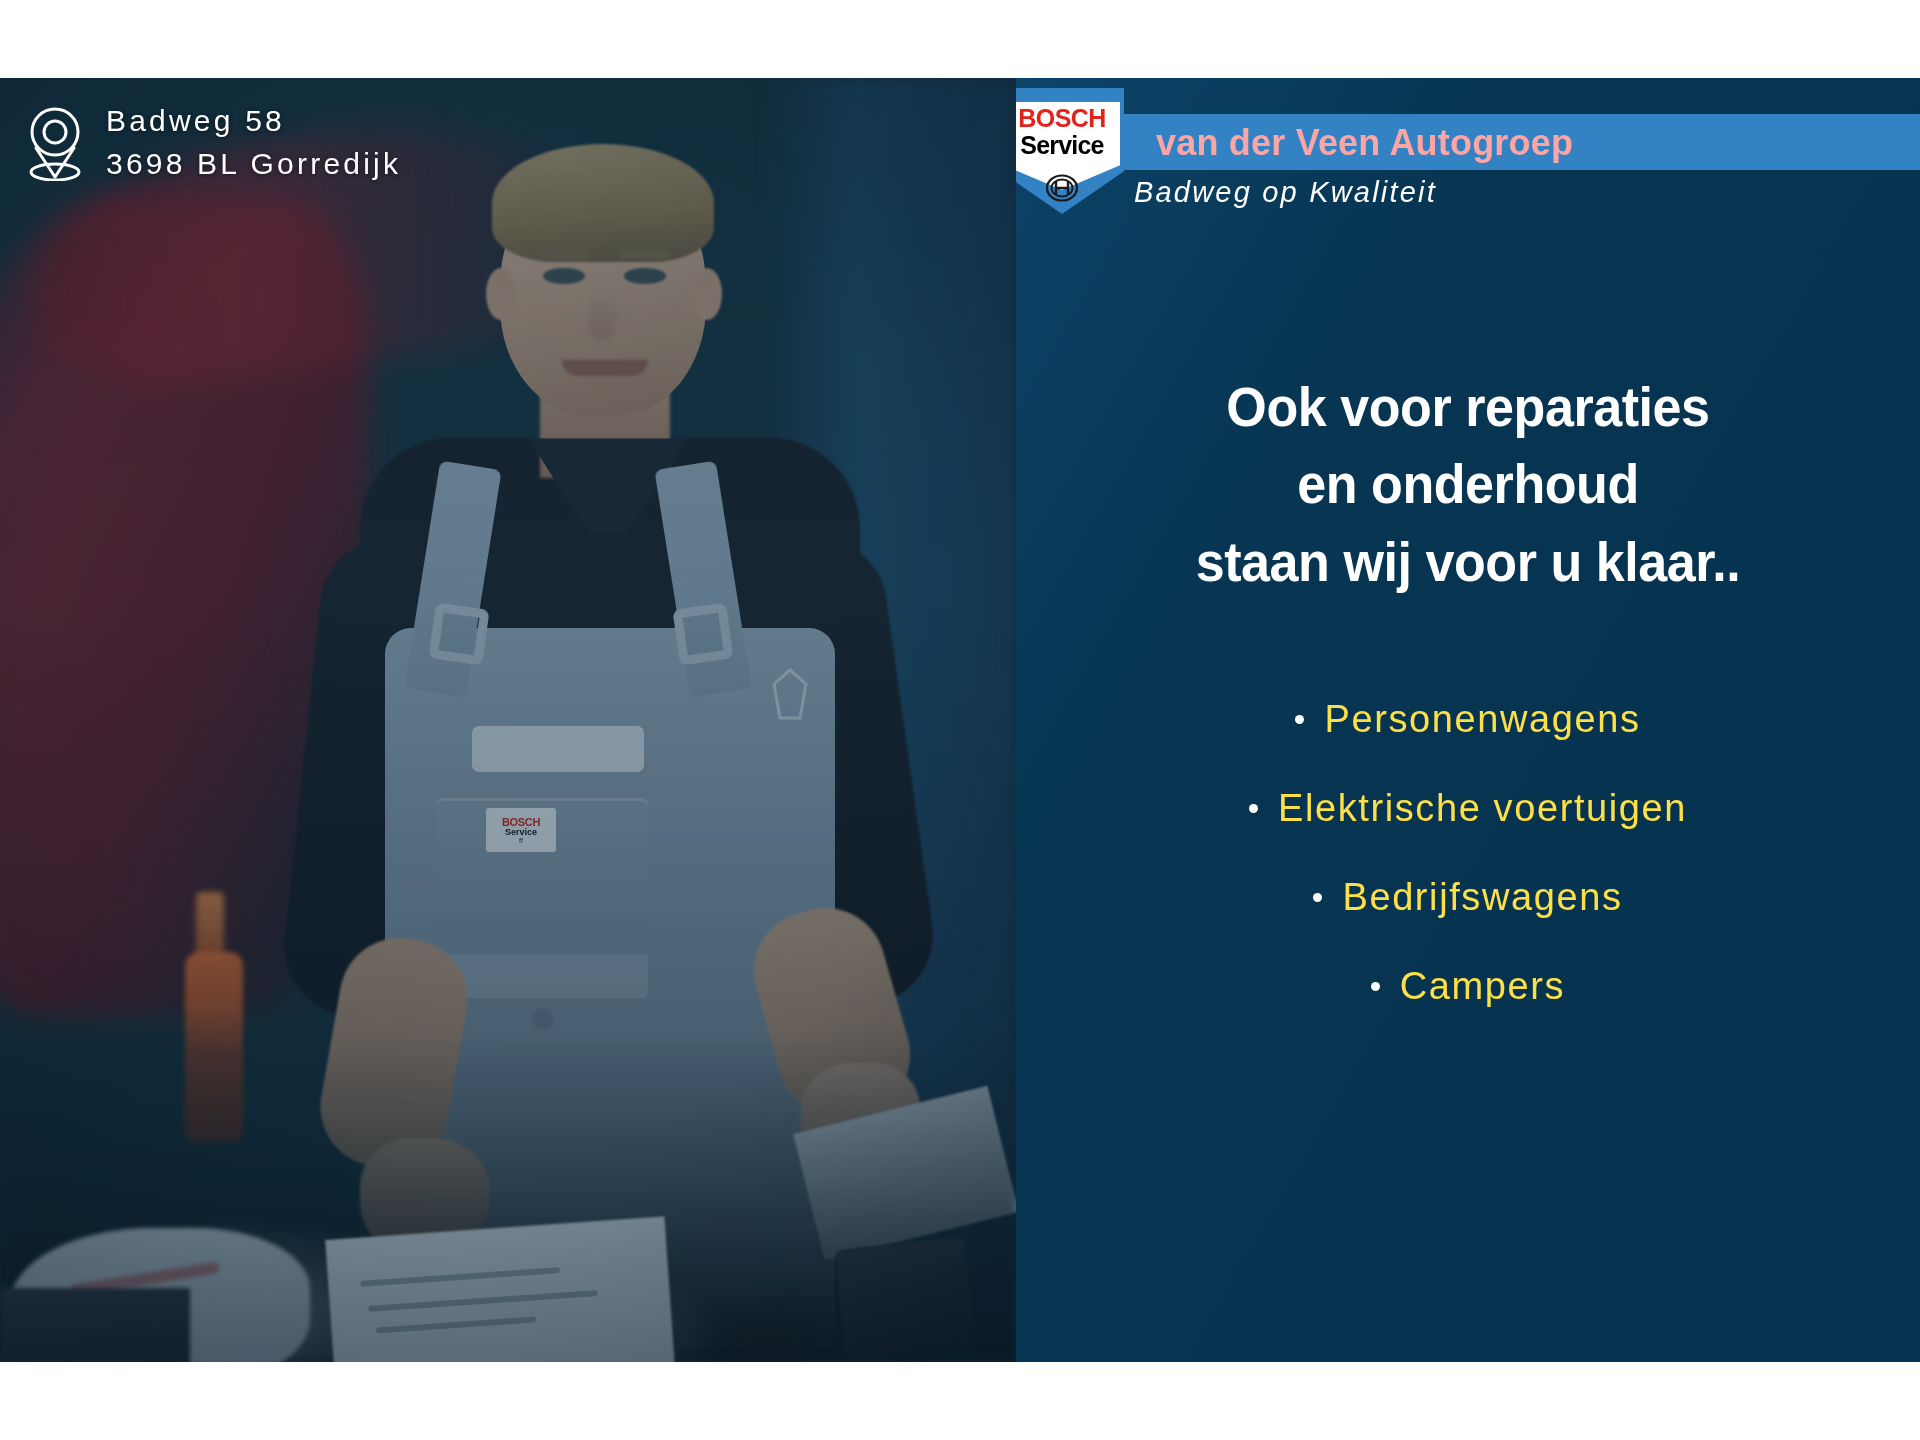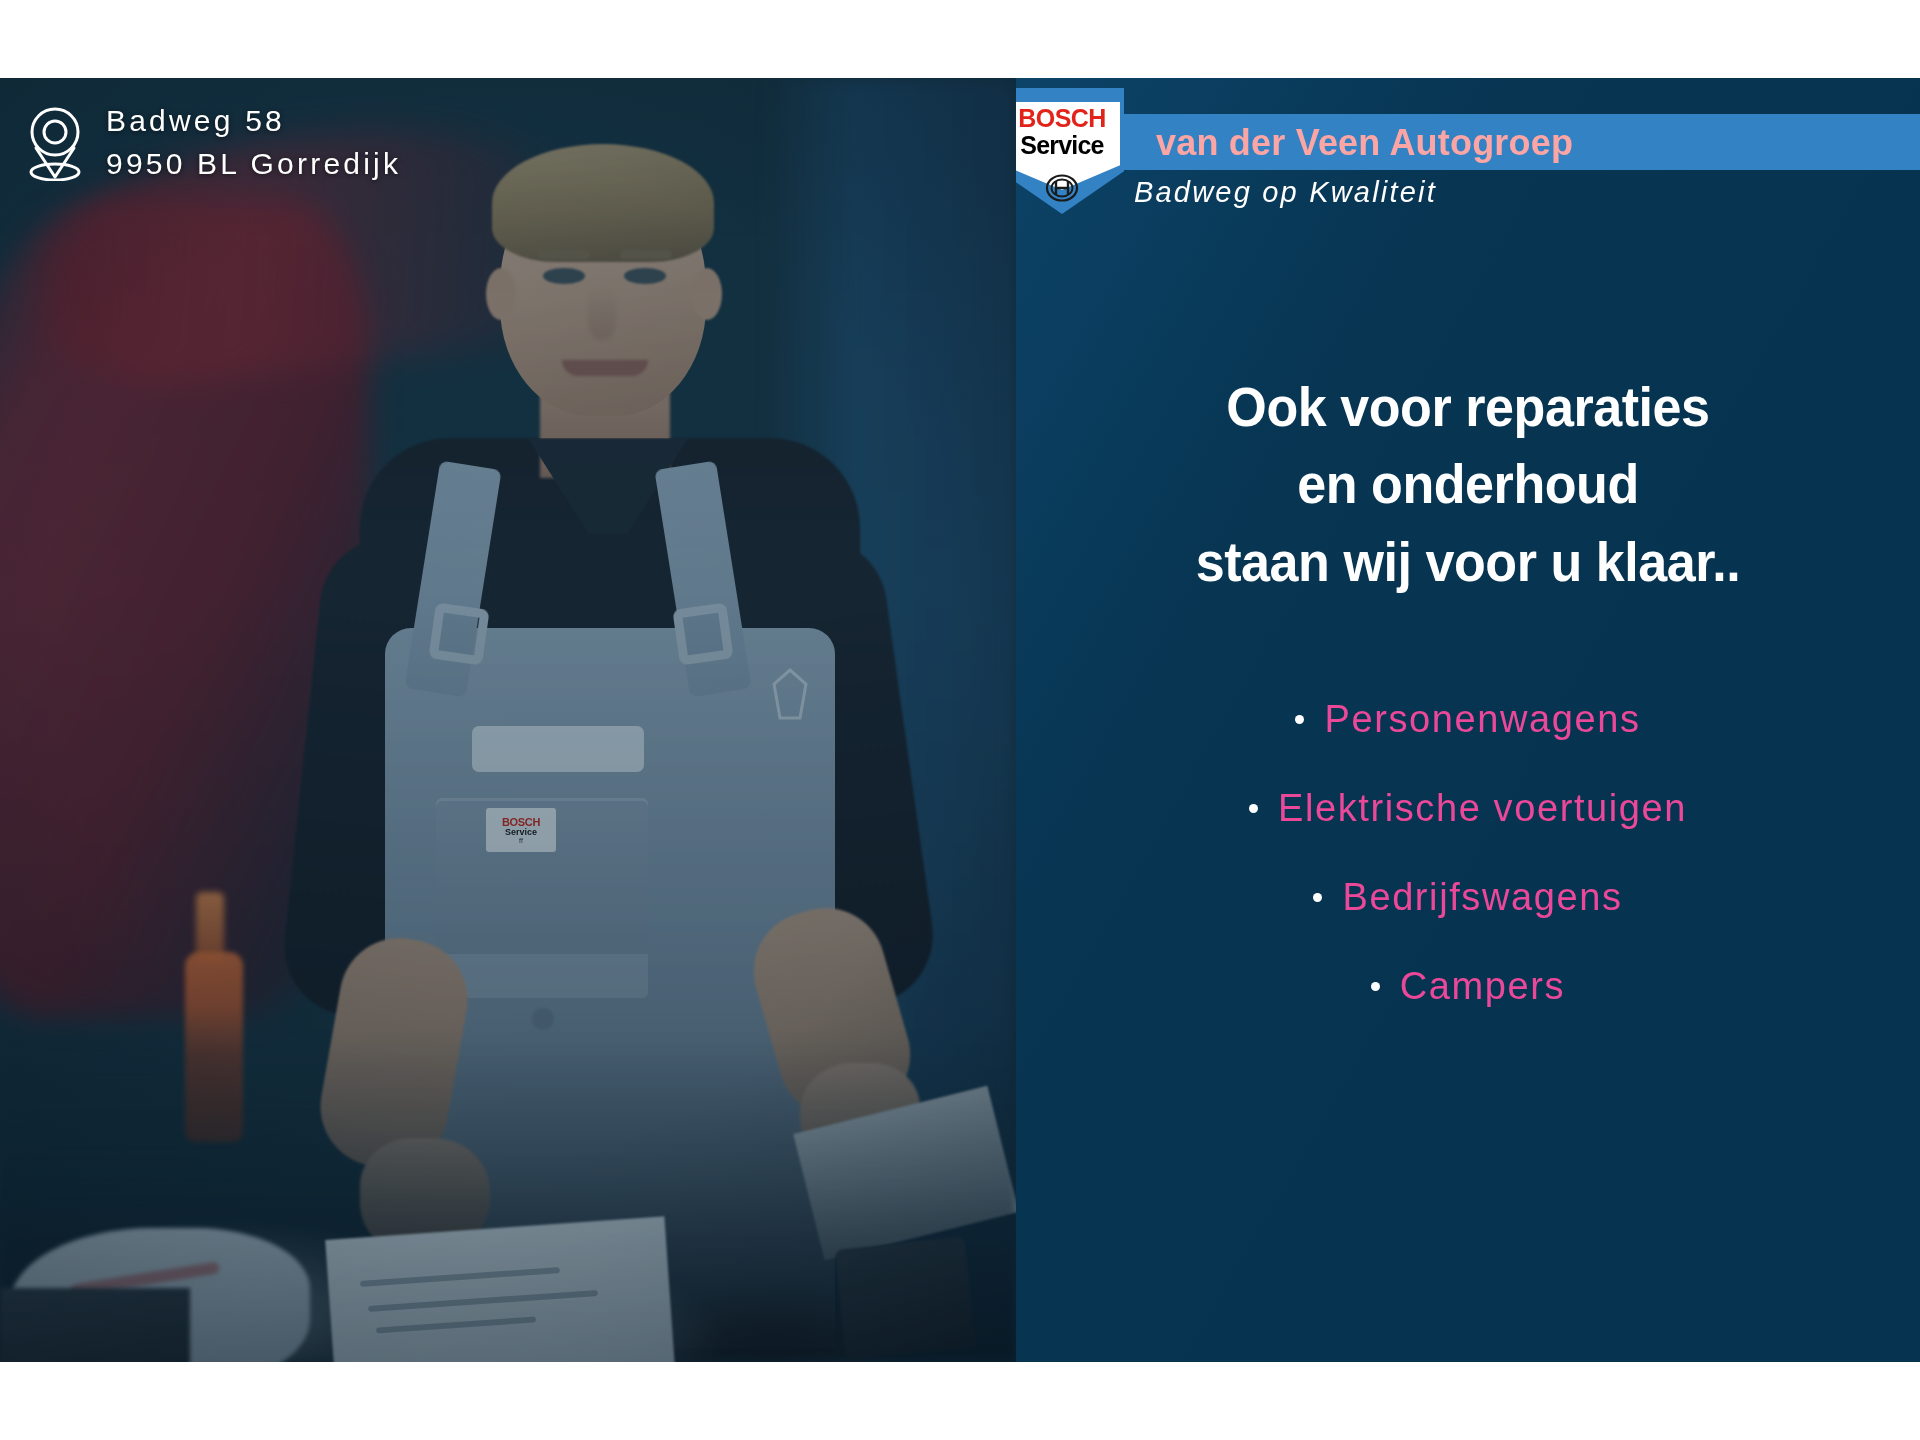--- a/index.html
+++ b/index.html
@@ -515,21 +515,21 @@
     z-index: 6;
     display: flex;
     flex-direction: column;
     align-items: center;
   }
   .bullet-row {
     display: flex;
     align-items: center;
     gap: 20px;
     margin-bottom: 46px;
-    color: #ec4899;
+    color: #fde047;
     font-size: 38px;
     letter-spacing: 1.6px;
     font-weight: 400;
     white-space: nowrap;
   }
   .bullet-row:last-child { margin-bottom: 0; justify-content: flex-end; }
   .bullet-dot {
     width: 9px; height: 9px; border-radius: 50%;
     background: #ffffff; flex: 0 0 auto;
   }
@@ -608,21 +608,21 @@
         <span class="pin-icon">
           <svg viewBox="0 0 58 76" width="58" height="76" aria-hidden="true">
             <circle cx="29" cy="27" r="23" fill="none" stroke="#ffffff" stroke-width="3"></circle>
             <circle cx="29" cy="27" r="11" fill="none" stroke="#ffffff" stroke-width="3"></circle>
             <path d="M10 43 L29 72 L48 43" fill="none" stroke="#ffffff" stroke-width="3" stroke-linecap="round" stroke-linejoin="round"></path>
             <ellipse cx="29" cy="67" rx="24" ry="8" fill="none" stroke="#ffffff" stroke-width="3"></ellipse>
           </svg>
         </span>
         <span class="address-lines">
           <div>Badweg 58</div>
-          <div>9950 BL Gorredijk</div>
+          <div>3698 BL Gorredijk</div>
         </span>
       </div>
     </div>
 
     <div class="right-panel">
 
       <div class="logo-lockup">
         <div class="blue-band"></div>
 
         <div class="bosch-shield">

